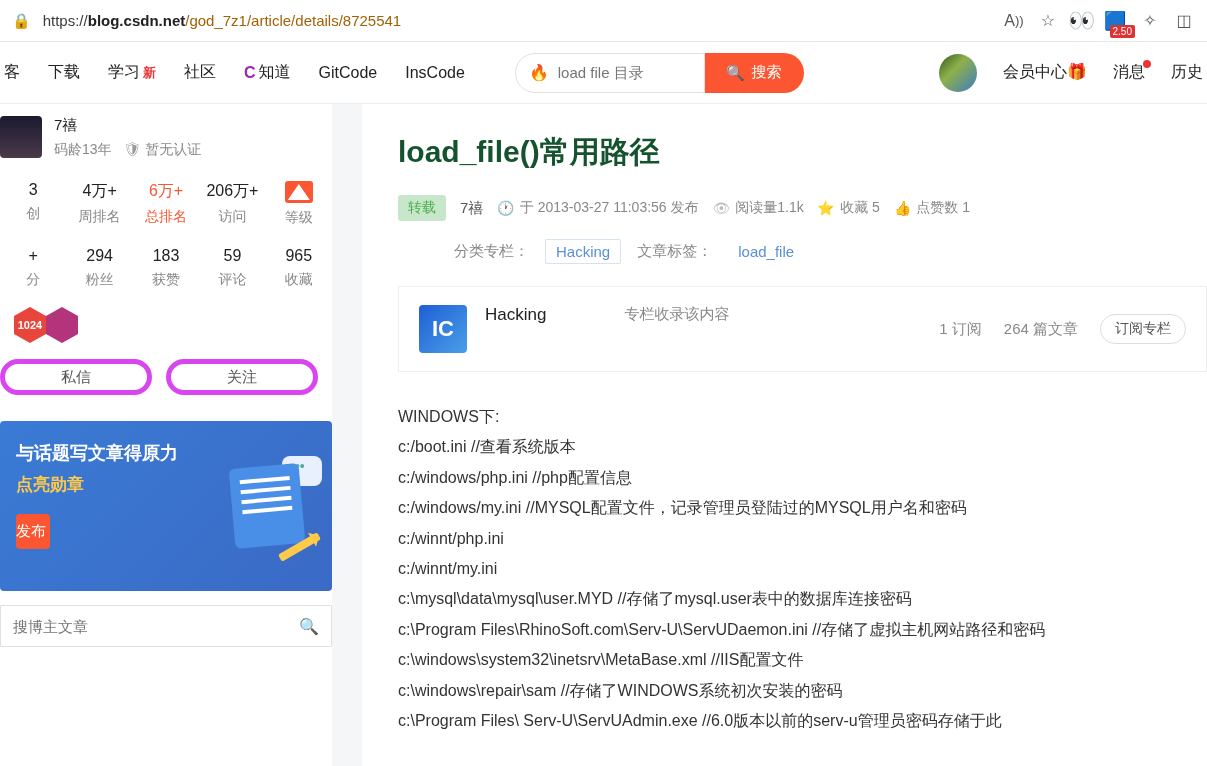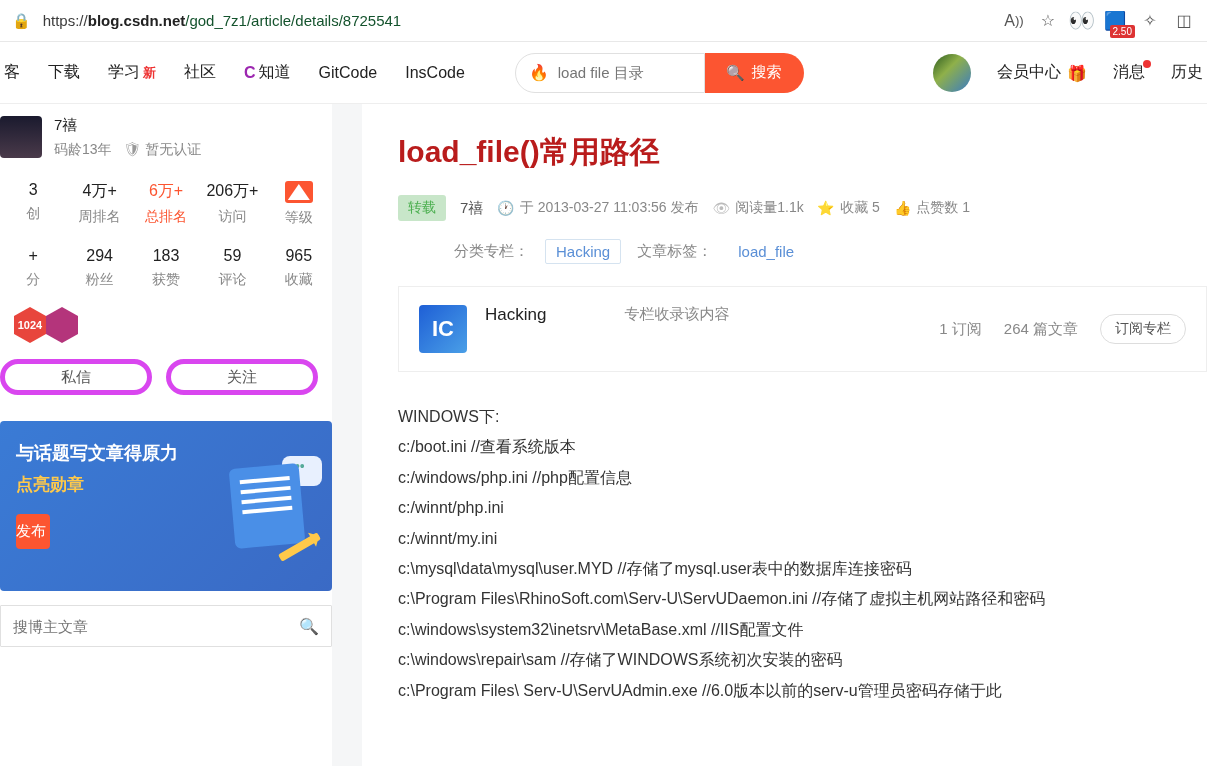--- a/index.html
+++ b/index.html
@@ -1,37 +1,37 @@
 <!DOCTYPE html>
 <html><head>
 <meta charset="utf-8">
 <style>
 *{margin:0;padding:0;box-sizing:border-box;font-family:-apple-system,BlinkMacSystemFont,"Segoe UI","PingFang SC","Microsoft YaHei",sans-serif}
 body{background:#f5f6f7;width:1207px;height:766px;overflow:hidden;position:relative}
 .browser-bar{height:42px;background:#fff;display:flex;align-items:center;padding:0 12px;gap:12px;border-bottom:1px solid #e8e8e8}
 .lock-icon{color:#6b6b6b;font-size:15px}
 .url-bar{flex:1;font-size:15px;color:#3b3b3b}
 .url-domain{font-weight:600;color:#222}
-.url-path{color:#14532d}
+.url-path{color:#a16207}
 .br-icon{width:22px;height:22px;display:flex;align-items:center;justify-content:center;color:#555}
 .ext-badge{position:relative;font-size:18px}
 .ext-badge .badge{position:absolute;bottom:-6px;right:-8px;background:#d33;color:#fff;font-size:10px;padding:1px 3px;border-radius:2px}
 .top-nav{height:62px;background:#fff;display:flex;align-items:center;padding:0 0 0 0;border-bottom:1px solid #eee}
 .nav-items{display:flex;align-items:center;gap:28px;padding-left:4px}
 .nav-item{font-size:16px;color:#222;cursor:pointer;white-space:nowrap;display:flex;align-items:center;gap:3px}
 .nav-new{color:#e33;font-size:13px;font-weight:600}
 .zhidao-icon{color:#9c27b0;font-weight:600}
 .search-wrap{margin-left:50px;display:flex;align-items:center;height:40px}
 .search-box{display:flex;align-items:center;background:#fff;border:1px solid #e0e0e0;border-radius:20px 0 0 20px;padding:0 14px;height:40px;width:190px}
 .fire-icon{color:#fc5531;margin-right:8px;font-size:16px}
 .search-input{border:none;outline:none;font-size:15px;color:#888;width:140px}
 .search-btn{background:#fc5531;color:#fff;border:none;height:40px;padding:0 22px;border-radius:0 20px 20px 0;font-size:15px;display:flex;align-items:center;gap:6px;cursor:pointer}
 .nav-right{margin-left:auto;display:flex;align-items:center;gap:26px;padding-right:4px}
 .avatar-sm{width:38px;height:38px;border-radius:50%;background:linear-gradient(135deg,#2b5a1f 0%,#8fb04a 40%,#3a7bc4 100%);}
-.nav-r-item{font-size:16px;color:#222;display:flex;align-items:flex-end;gap:6px;position:relative}
+.nav-r-item{font-size:16px;color:#222;display:flex;align-items:flex-start;gap:0;position:relative}
 .gift-icon{font-size:16px}
 .red-dot{position:absolute;top:-2px;right:-6px;width:8px;height:8px;background:#e33;border-radius:50%}
 .main-area{display:flex;height:calc(766px - 104px)}
 .sidebar{width:332px;background:#fff;overflow:hidden;position:relative;padding-top:12px}
 .profile{display:flex;align-items:flex-start;gap:12px;padding:0 10px 12px 0}
 .profile-avatar{width:42px;height:42px;border-radius:4px;background:linear-gradient(180deg,#1a1a2e 0%,#4a3a4a 100%)}
 .profile-info{flex:1}
 .profile-name{font-size:15px;color:#222;margin-bottom:6px}
 .profile-meta{font-size:14px;color:#888;display:flex;align-items:center;gap:12px}
 .shield-icon{color:#999}
@@ -55,21 +55,21 @@
 .promo-art{position:absolute;right:10px;top:35px;width:110px;height:110px}
 .clipboard{width:70px;height:80px;background:#4a8fe7;border-radius:6px;position:absolute;right:20px;top:10px;transform:rotate(-5deg)}
 .clipboard:before{content:"";position:absolute;left:10px;top:12px;right:10px;height:4px;background:#fff;box-shadow:0 10px 0 #fff,0 20px 0 #fff,0 30px 0 #fff}
 .bubble{width:40px;height:30px;background:#e8f0fe;border-radius:8px;position:absolute;right:0;top:0}
 .bubble:after{content:"•••";position:absolute;left:8px;top:2px;color:#5a9;font-size:14px}
 .pencil{width:45px;height:8px;background:#ffc94a;position:absolute;right:0;bottom:15px;transform:rotate(-30deg);border-radius:2px}
 .pencil:before{content:"";position:absolute;right:-8px;top:-4px;border:8px solid transparent;border-left-color:#ffc94a}
 .search-blog{margin:14px 0 0 0;display:flex;align-items:center;border:1px solid #e0e0e0;height:42px;border-radius:1px;padding:0 12px;background:#fff}
 .search-blog input{border:none;outline:none;flex:1;font-size:15px;color:#888}
 .content{flex:1;padding:28px 0 0 36px;background:#fff;margin-left:30px;overflow:hidden}
-.article-title{font-size:30px;font-weight:700;color:#b91c1c;margin-bottom:22px}
+.article-title{font-size:30px;font-weight:700;color:#14532d;margin-bottom:22px}
 .meta-row{display:flex;align-items:center;gap:14px;flex-wrap:wrap;margin-bottom:12px}
 .tag-repost{background:#c8e6c9;color:#4caf50;padding:4px 10px;border-radius:3px;font-size:14px}
 .meta-author{font-size:15px;color:#555}
 .meta-item{font-size:14px;color:#888;display:flex;align-items:center;gap:5px}
 .meta-icon{color:#bbb}
 .cat-row{display:flex;align-items:center;gap:16px;font-size:15px;padding:6px 0 22px 56px}
 .cat-lbl{color:#888}
 .cat-link{color:#5a8fd6;border:1px solid #d5e3f0;padding:3px 10px;border-radius:2px;text-decoration:none}
 .column-box{border:1px solid #eee;border-radius:0;padding:18px 20px;display:flex;gap:18px;margin-bottom:30px;margin-right:0}
 .col-icon{width:48px;height:48px;background:linear-gradient(135deg,#1e5fd6,#4a9fe7);border-radius:4px;display:flex;align-items:center;justify-content:center;color:#fff;font-size:22px;font-weight:600}
@@ -251,20 +251,21 @@
       <div class="col-stats">
         <span>1 订阅</span>
         <span>264 篇文章</span>
         <button class="col-sub-btn">订阅专栏</button>
       </div>
     </div>
     <div class="article-body" id="article-body">
         <div>WINDOWS下:</div>
         <div>c:/boot.ini          //查看系统版本</div>
         <div>c:/windows/php.ini   //php配置信息</div>
+        <div>c:/windows/my.ini    //MYSQL配置文件，记录管理员登陆过的MYSQL用户名和密码</div>
         <div>c:/winnt/php.ini</div>
         <div>c:/winnt/my.ini</div>
         <div>c:\mysql\data\mysql\user.MYD  //存储了mysql.user表中的数据库连接密码</div>
         <div>c:\Program Files\RhinoSoft.com\Serv-U\ServUDaemon.ini  //存储了虚拟主机网站路径和密码</div>
         <div>c:\windows\system32\inetsrv\MetaBase.xml  //IIS配置文件</div>
         <div>c:\windows\repair\sam  //存储了WINDOWS系统初次安装的密码</div>
         <div>c:\Program Files\ Serv-U\ServUAdmin.exe  //6.0版本以前的serv-u管理员密码存储于此</div>
       </div>
   </div>
 </div>

